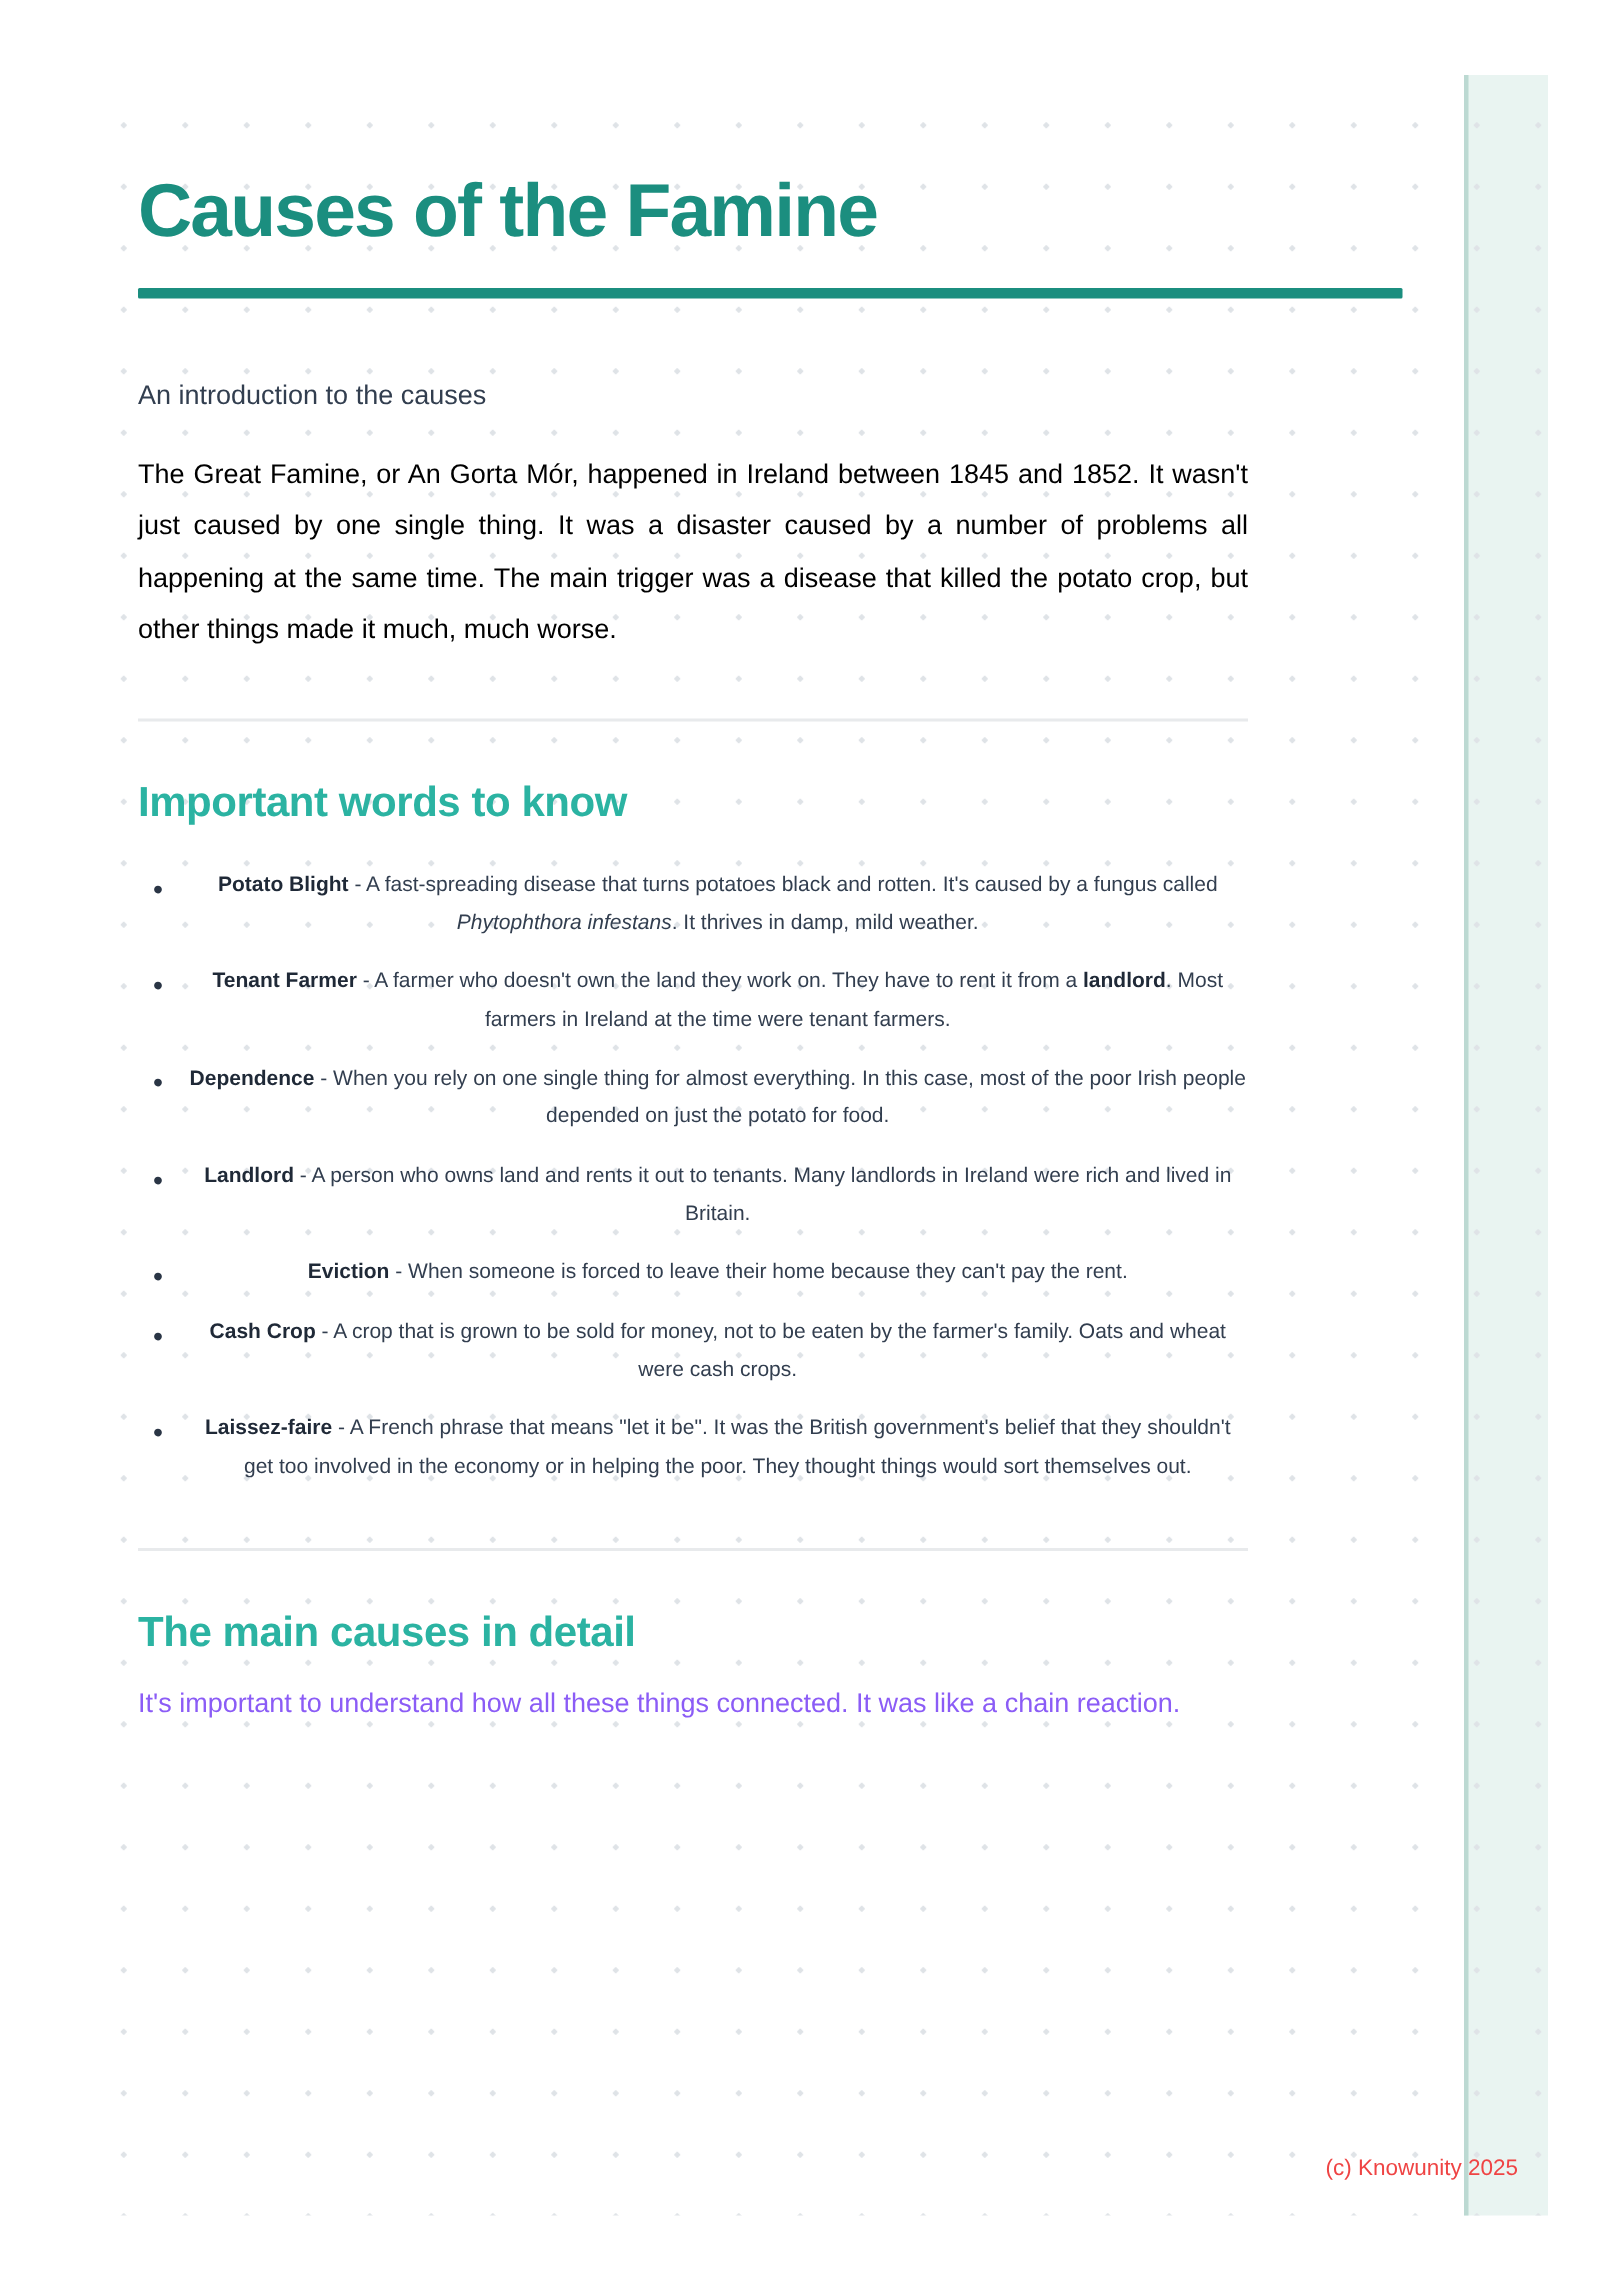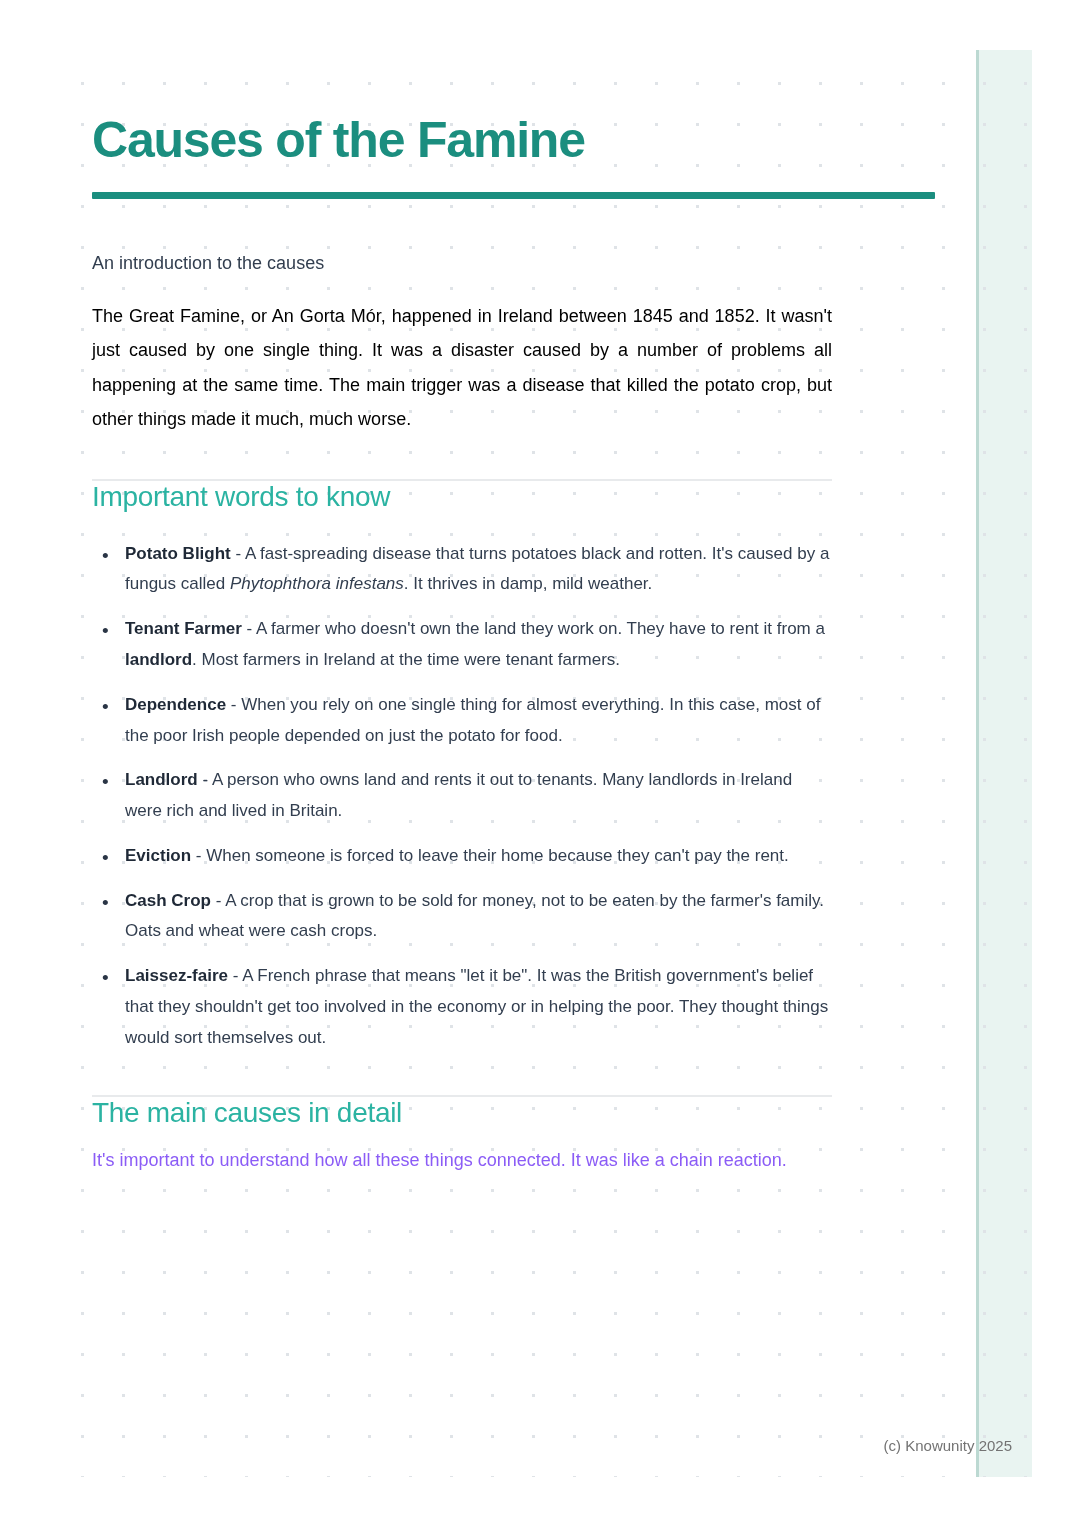--- a/index.html
+++ b/index.html
@@ -72,37 +72,39 @@
     color: #000000;
   }
 
   .divider {
     height: 2px;
     background: #e8eaec;
     margin-top: 42px;
   }
 
   h2.section-heading {
+    margin-top: 38px;
     font-size: 28px;
-    font-weight: 400;
+    font-weight: 700;
     letter-spacing: -0.3px;
     color: #2bb3a2;
   }
 
   ul.vocab {
     margin-top: 26px;
     list-style: none;
   }
   ul.vocab li {
     position: relative;
     padding-left: 33px;
-    font-size: 17px;
+    font-size: 14px;
     line-height: 1.81;
     margin-bottom: 14px;
     color: #323e4f;
+    text-align: center;
   }
   ul.vocab li::before {
     content: "\2022";
     position: absolute;
     left: 10px; top: 0;
     color: #2a3545;
     font-size: 19px;
   }
   .term { font-weight: 700; color: #1f2937; }
   .inline-bold { font-weight: 700; color: #1f2937; }
@@ -113,21 +115,21 @@
     font-size: 18px;
     line-height: 1.9;
     color: #8b5cf6;
   }
 
   .copyright {
     position: absolute;
     top: 1437px;
     right: 68px;
     font-size: 15px;
-    color: #737373;
+    color: #ef4444;
     z-index: 4;
   }
 </style>
 </head>
 <body>
 
 <div class="page">
 
   <div class="stripe"></div>
   <div class="dots"></div>

